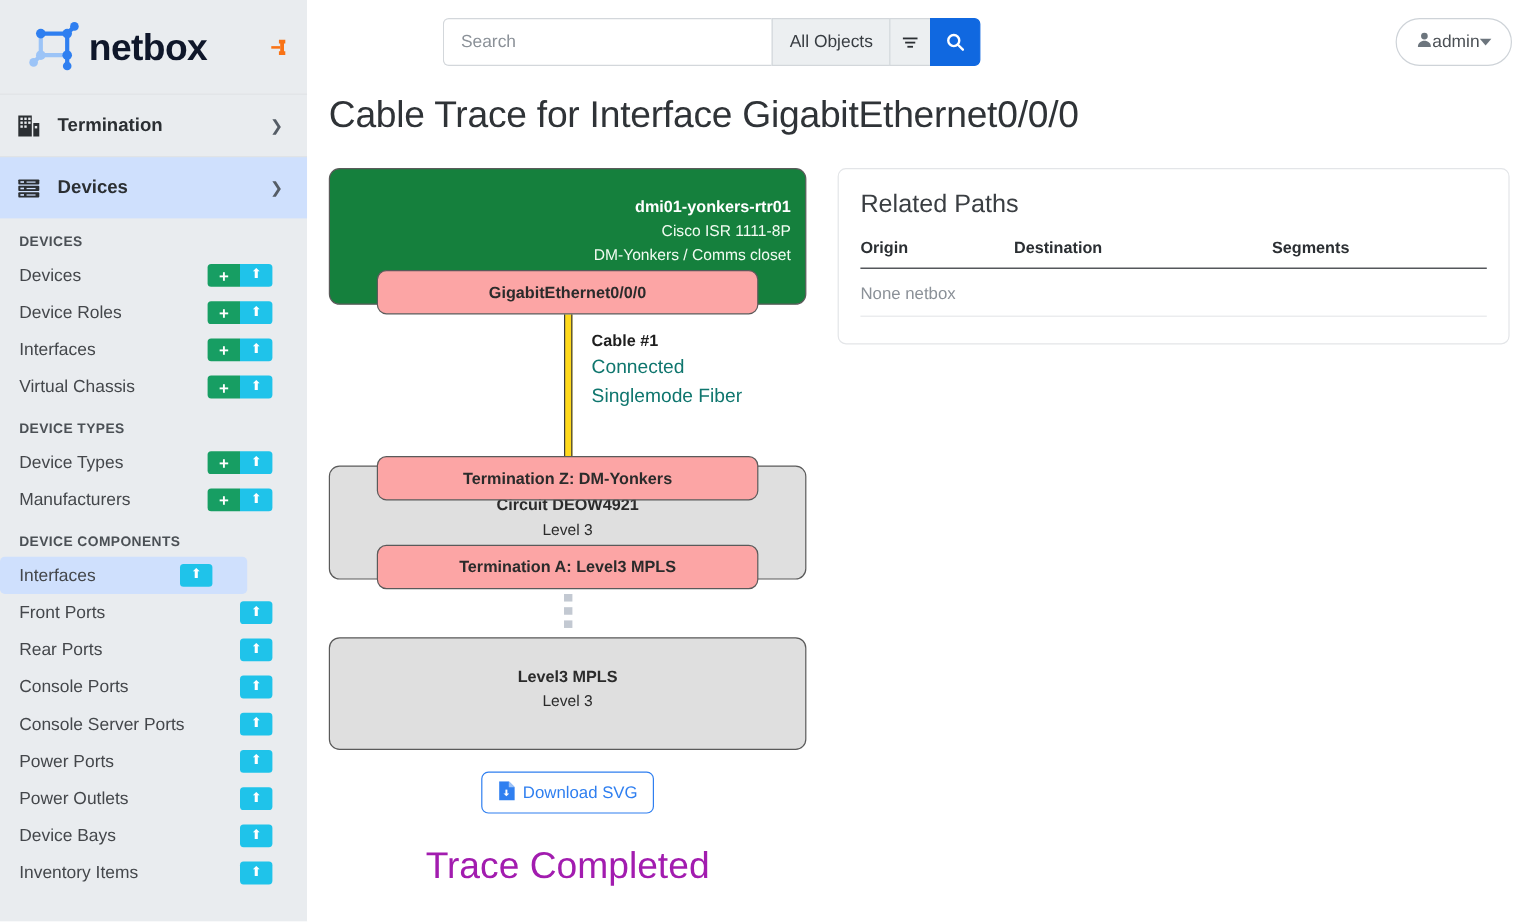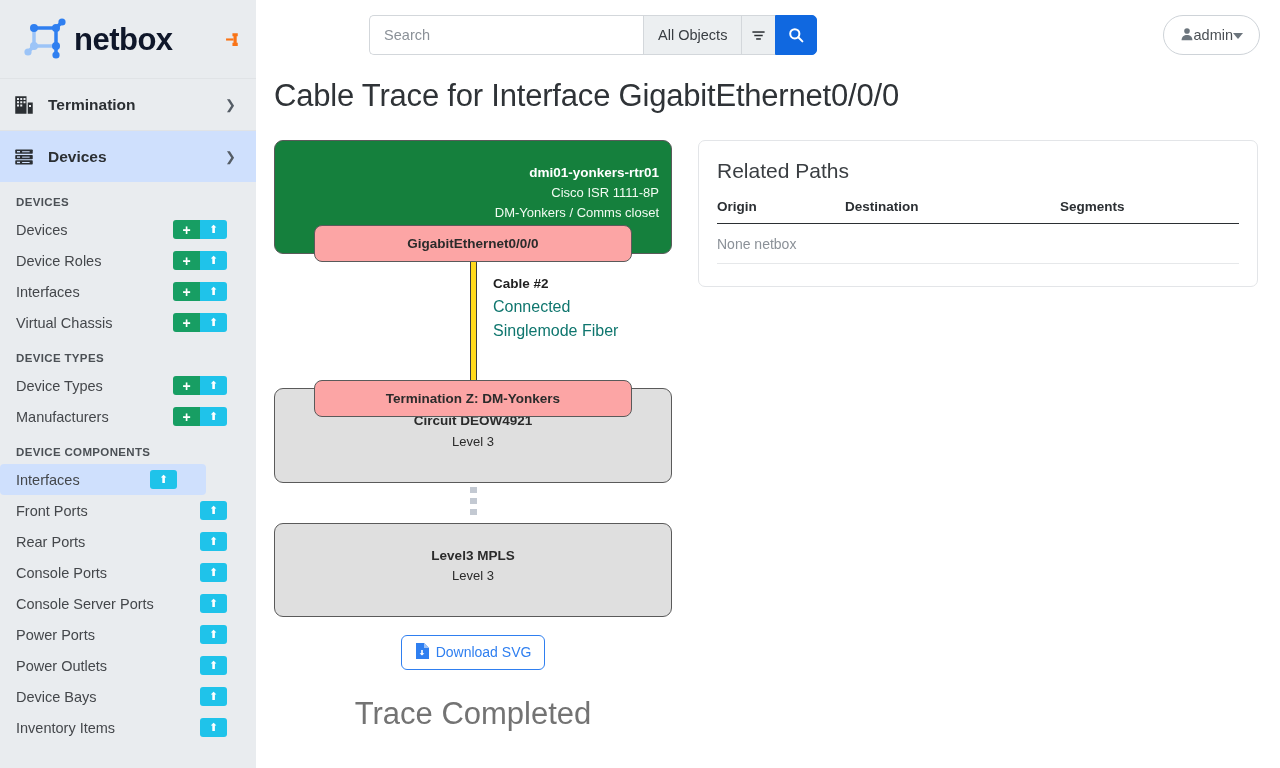--- a/index.html
+++ b/index.html
@@ -144,21 +144,21 @@
   }
 
   .dl-wrap { text-align: center; padding-top: 18px; }
   .dl-btn {
     display: inline-flex; align-items: center; gap: 7px;
     border: 1px solid #2f7ff0; border-radius: 6px;
     padding: 7px 13px; font-size: 14px; color: #2f7ff0;
     background: #fff; cursor: pointer;
   }
   .trace-status {
-    text-align: center; font-size: 31px; color: #737373;
+    text-align: center; font-size: 31px; color: #a21caf;
     padding-top: 26px; font-weight: 400;
   }
 
   
   .card {
     border: 1px solid #e3e5e8; border-radius: 7px; background: #fff;
     padding: 18px 18px 22px;
   }
   .card-title { font-size: 21px; color: #3a3e42; font-weight: 400; padding-bottom: 16px; }
   table.paths { width: 100%; border-collapse: collapse; }
@@ -397,35 +397,38 @@
             <div class="n-sub">DM-Yonkers / Comms closet</div>
           </div>
 
           <div class="term overlap-up">
             <span>GigabitEthernet0/0/0</span>
           </div>
 
           <div class="cable-seg">
             <div class="cable-line"></div>
             <div class="cable-info">
-              <div class="c-name">Cable #2</div>
+              <div class="c-name">Cable #1</div>
               <div class="c-line">Connected</div>
               <div class="c-line">Singlemode Fiber</div>
             </div>
           </div>
 
           <div class="term">
             <span>Termination Z: DM-Yonkers</span>
           </div>
 
           <div class="node circuit overlap-up">
             <div class="n-title">Circuit DEOW4921</div>
             <div class="n-sub">Level 3</div>
           </div>
 
+          <div class="term overlap-up">
+            <span>Termination A: Level3 MPLS</span>
+          </div>
 
           <div class="dash-seg">
             <div class="dash-line"></div>
           </div>
 
           <div class="node circuit">
             <div class="n-title">Level3 MPLS</div>
             <div class="n-sub">Level 3</div>
           </div>
 

